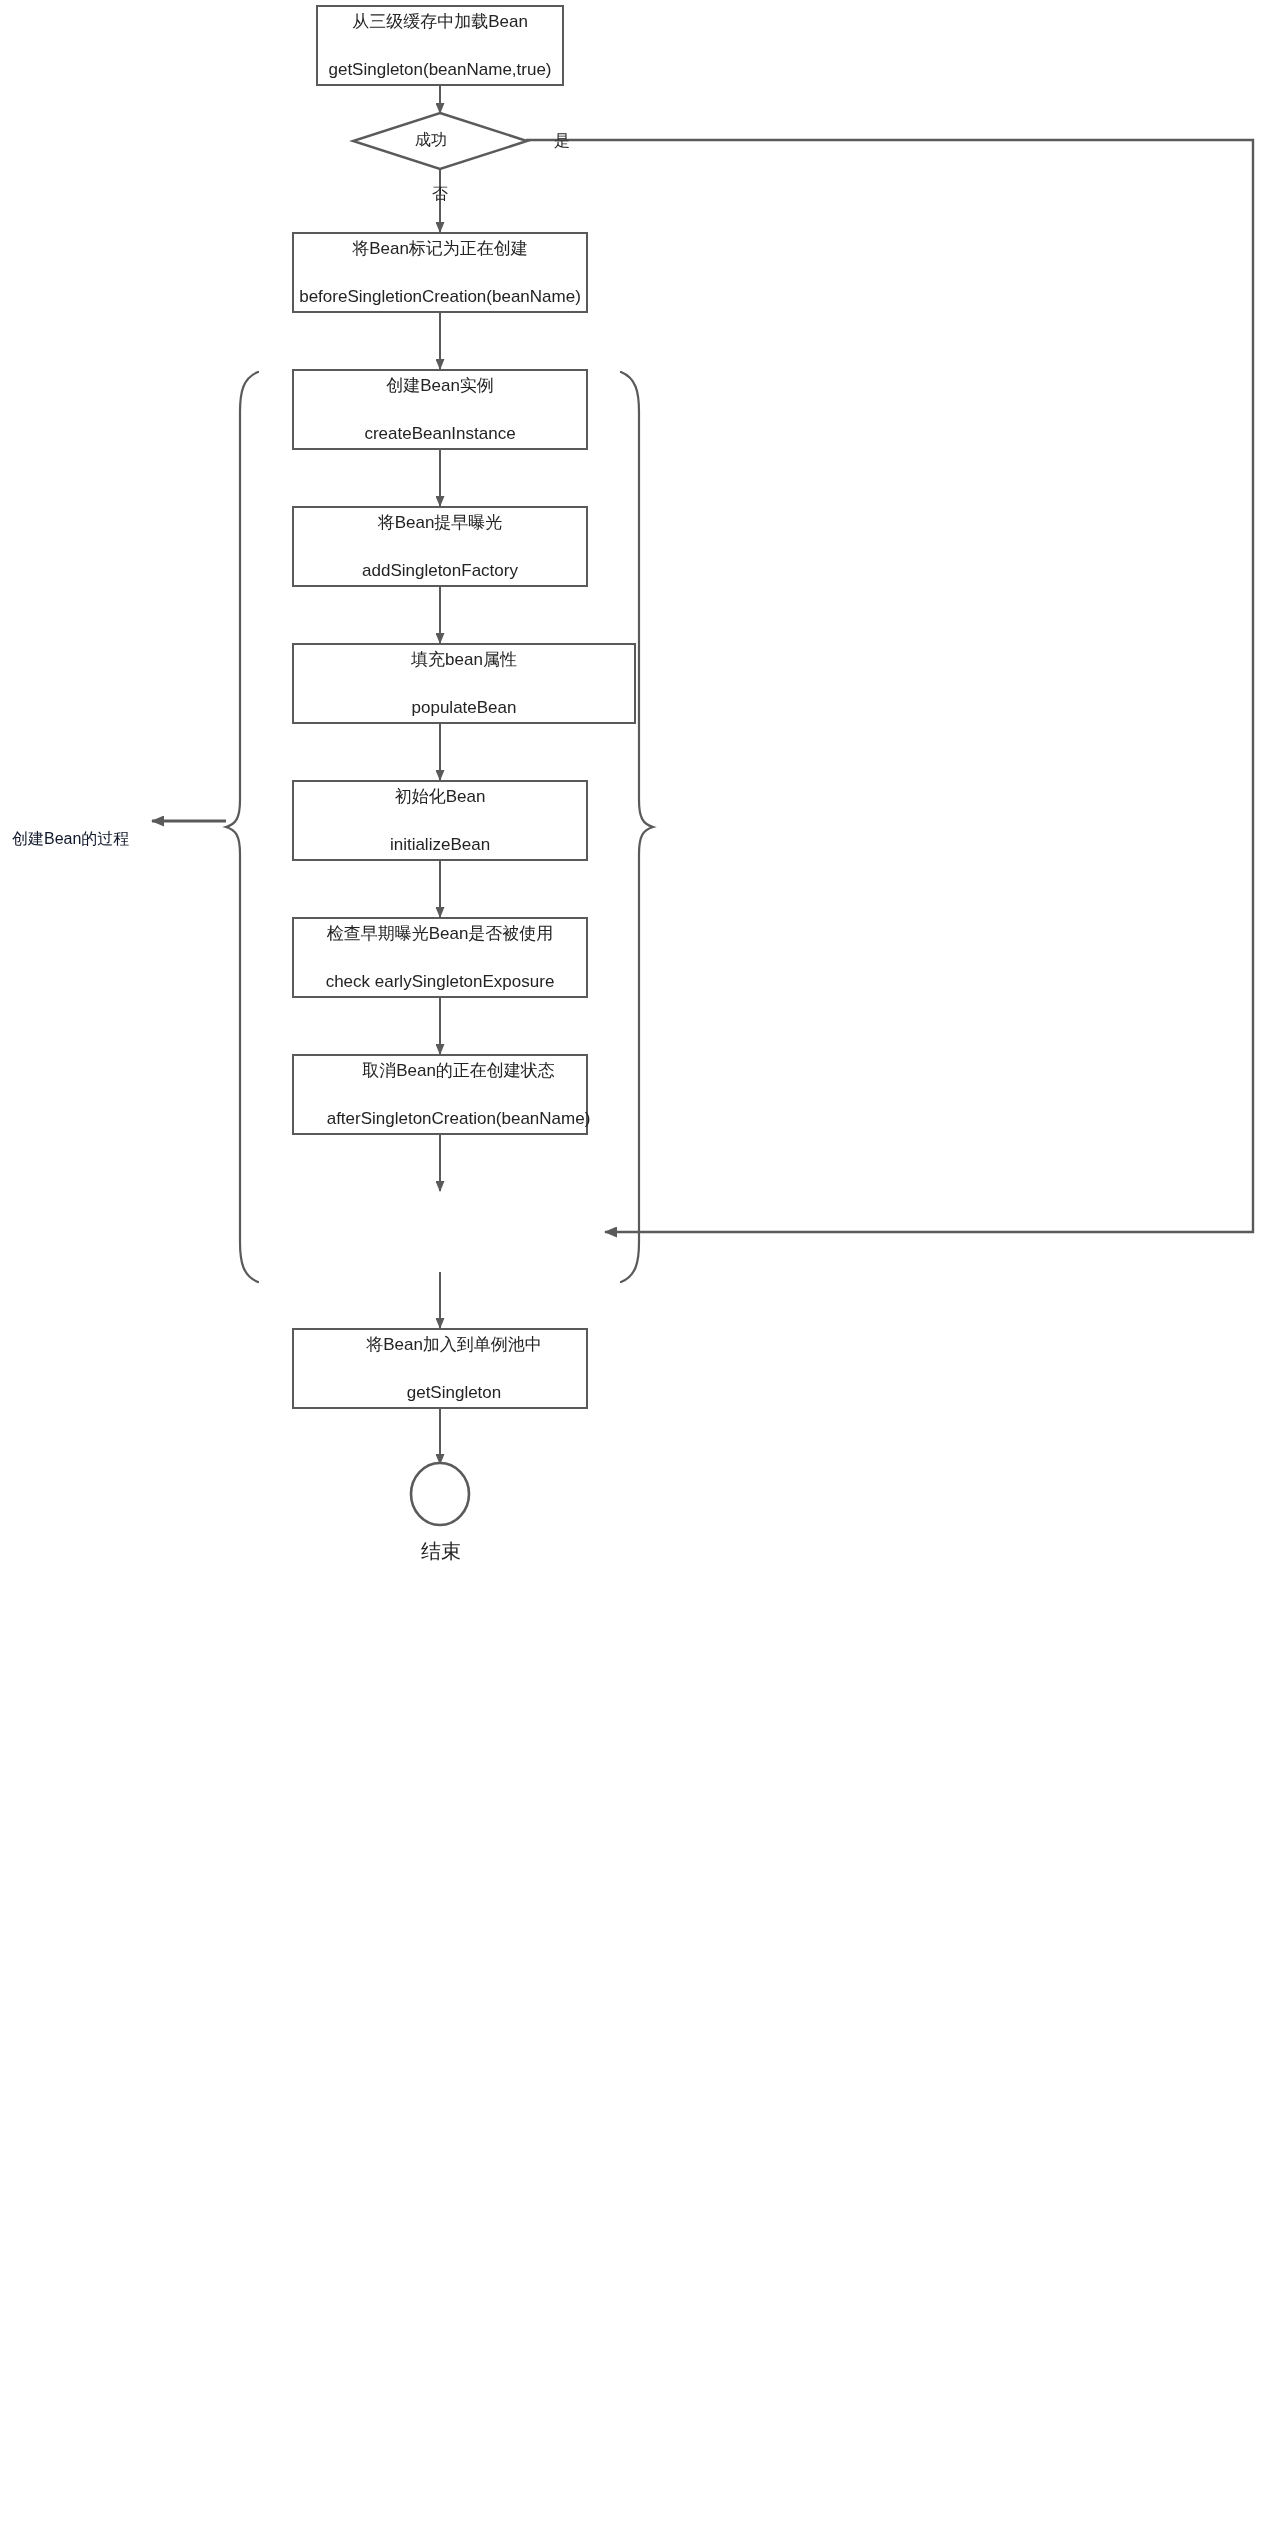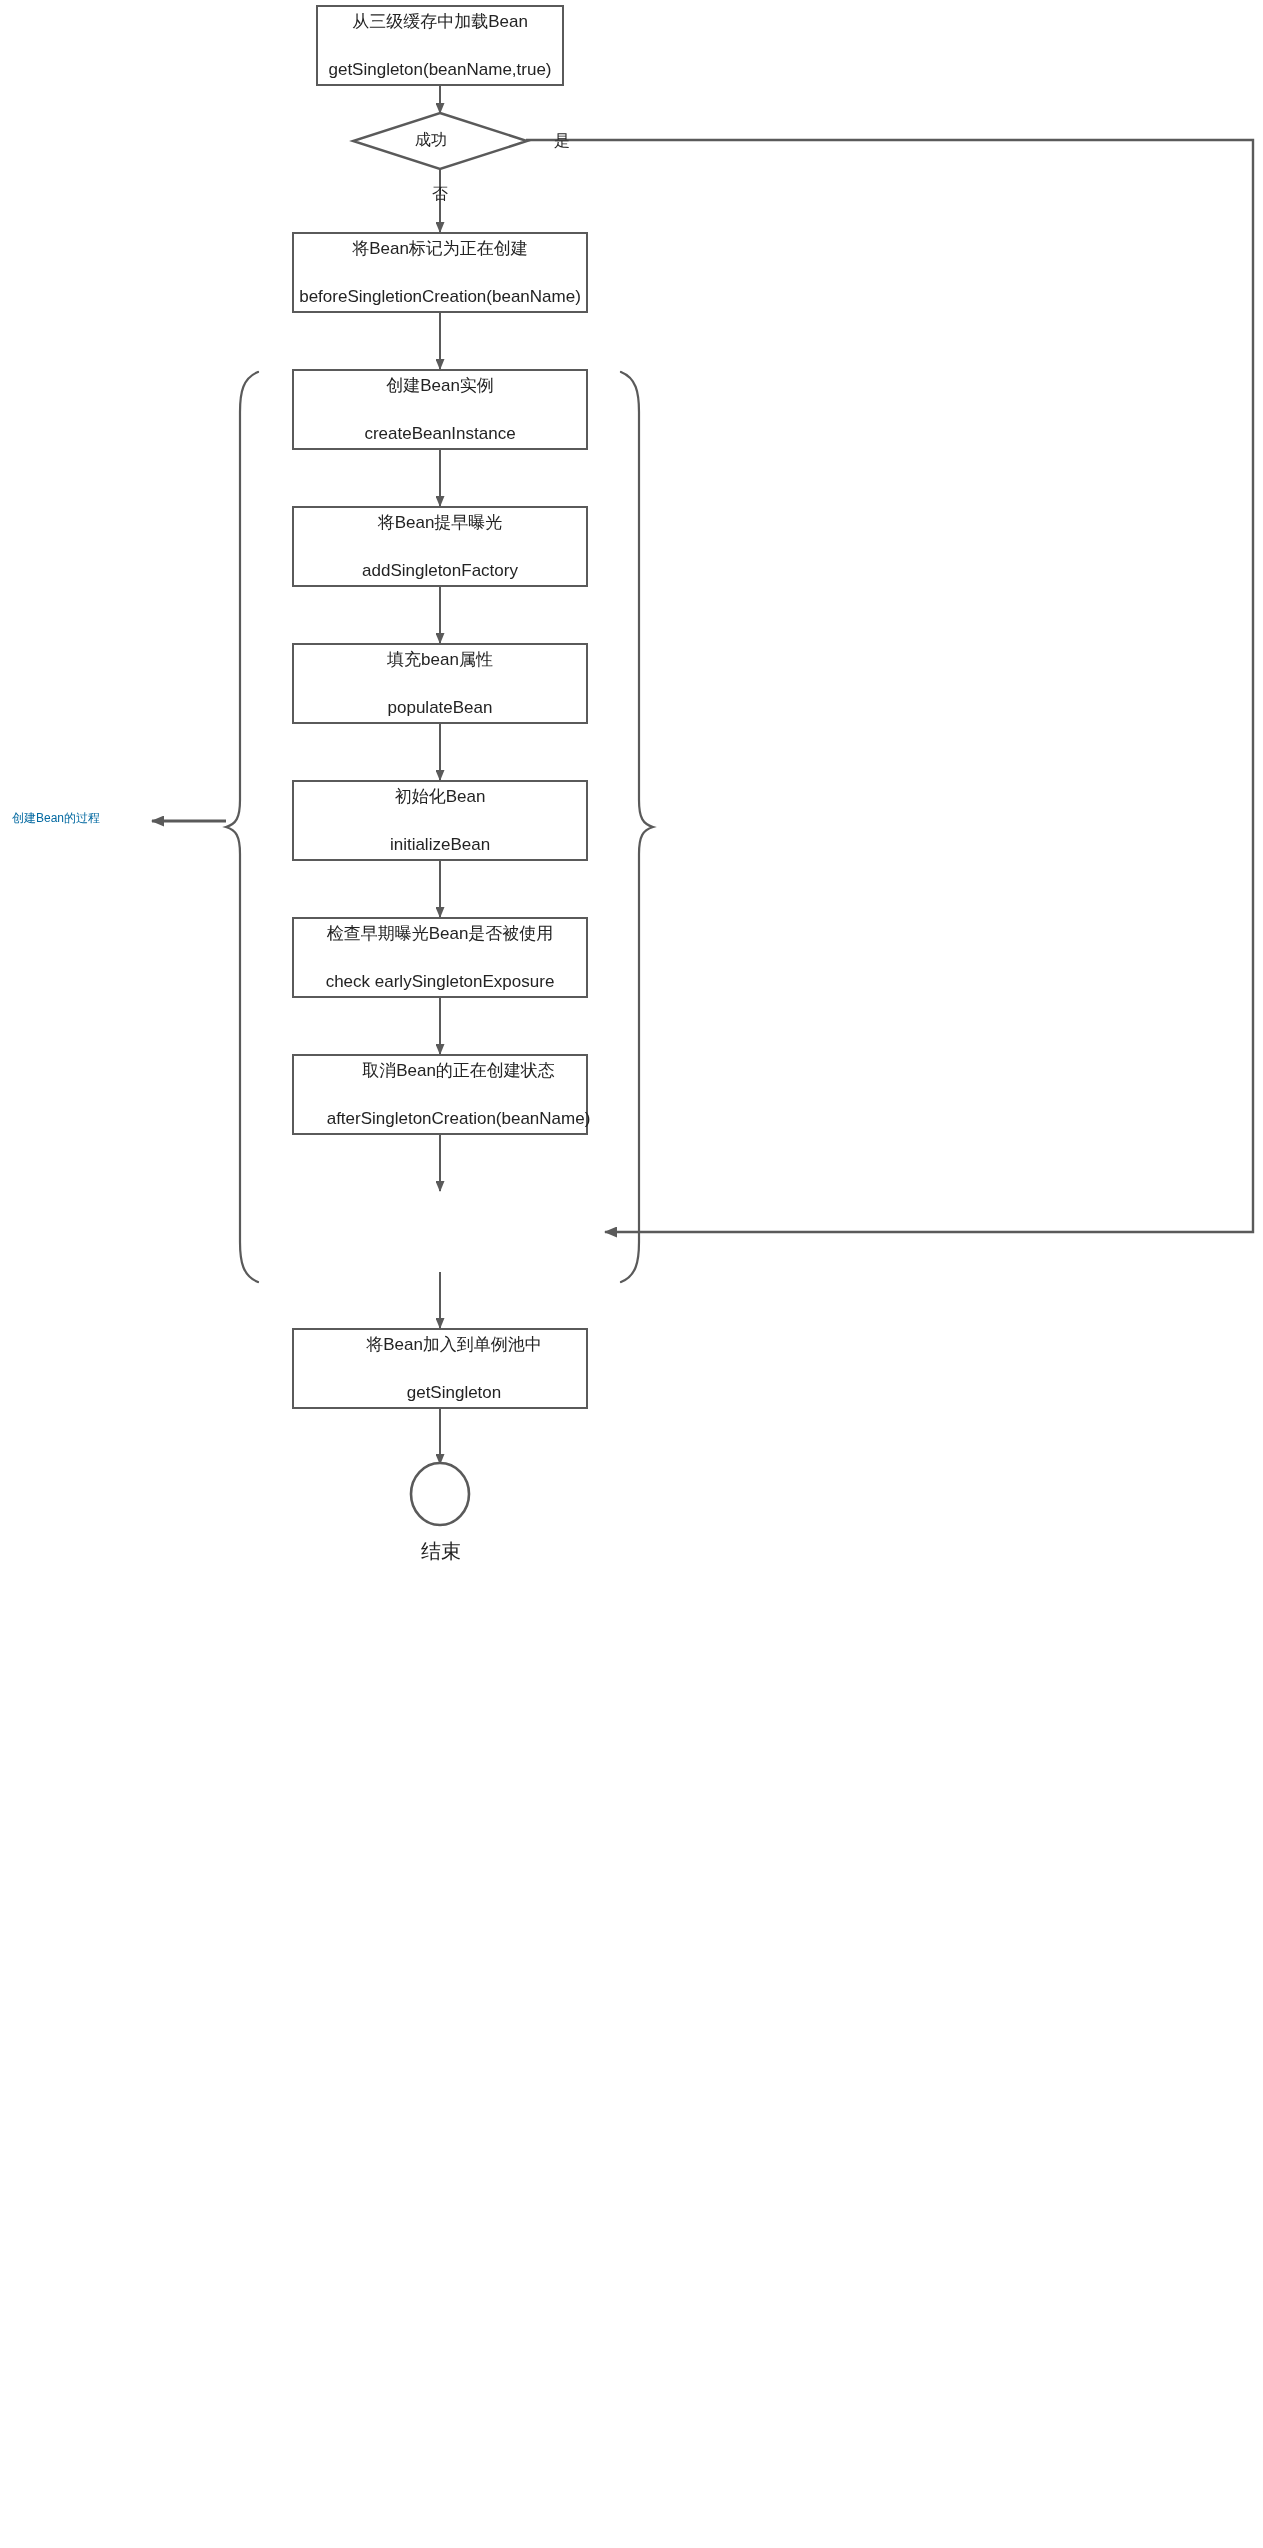--- a/index.html
+++ b/index.html
@@ -14,21 +14,21 @@
     border:2.2px solid #5a5a5a;background:#ffffff;
     display:flex;flex-direction:column;align-items:center;justify-content:center;
     text-align:center;line-height:1.15;gap:14px;
   }
   .node .l1{font-size:17px;margin-bottom:14px;white-space:nowrap;}
   .node .l2{font-size:17px;white-space:nowrap;}
   .edge-label{
     position:absolute;font-size:16px;color:#232323;white-space:nowrap;
   }
   .side-label{
-    position:absolute;font-size:12px;color:#0369a1;white-space:nowrap;
+    position:absolute;font-size:16px;color:#0f172a;white-space:nowrap;margin-top:19px;
   }
   .end-label{
     position:absolute;font-size:20px;color:#232323;white-space:nowrap;text-align:center;
   }
   svg{position:absolute;left:0;top:0;width:1263px;height:2548px;pointer-events:none;}
 </style>
 </head>
 <body>
 
 <div id="canvas">
@@ -95,21 +95,21 @@
   <div class="node" style="left:292px;top:369px;width:296px;height:81px;">
     <span class="l1">创建Bean实例</span>
     <span class="l2">createBeanInstance</span>
   </div>
 
   <div class="node" style="left:292px;top:506px;width:296px;height:81px;">
     <span class="l1">将Bean提早曝光</span>
     <span class="l2">addSingletonFactory</span>
   </div>
 
-  <div class="node" style="left:292px;top:643px;width:296px;height:81px;">
+  <div class="node" style="left:292px;top:643px;width:344px;height:81px;">
     <span class="l1">填充bean属性</span>
     <span class="l2">populateBean</span>
   </div>
 
   <div class="node" style="left:292px;top:780px;width:296px;height:81px;">
     <span class="l1">初始化Bean</span>
     <span class="l2">initializeBean</span>
   </div>
 
   <div class="node" style="left:292px;top:917px;width:296px;height:81px;">

